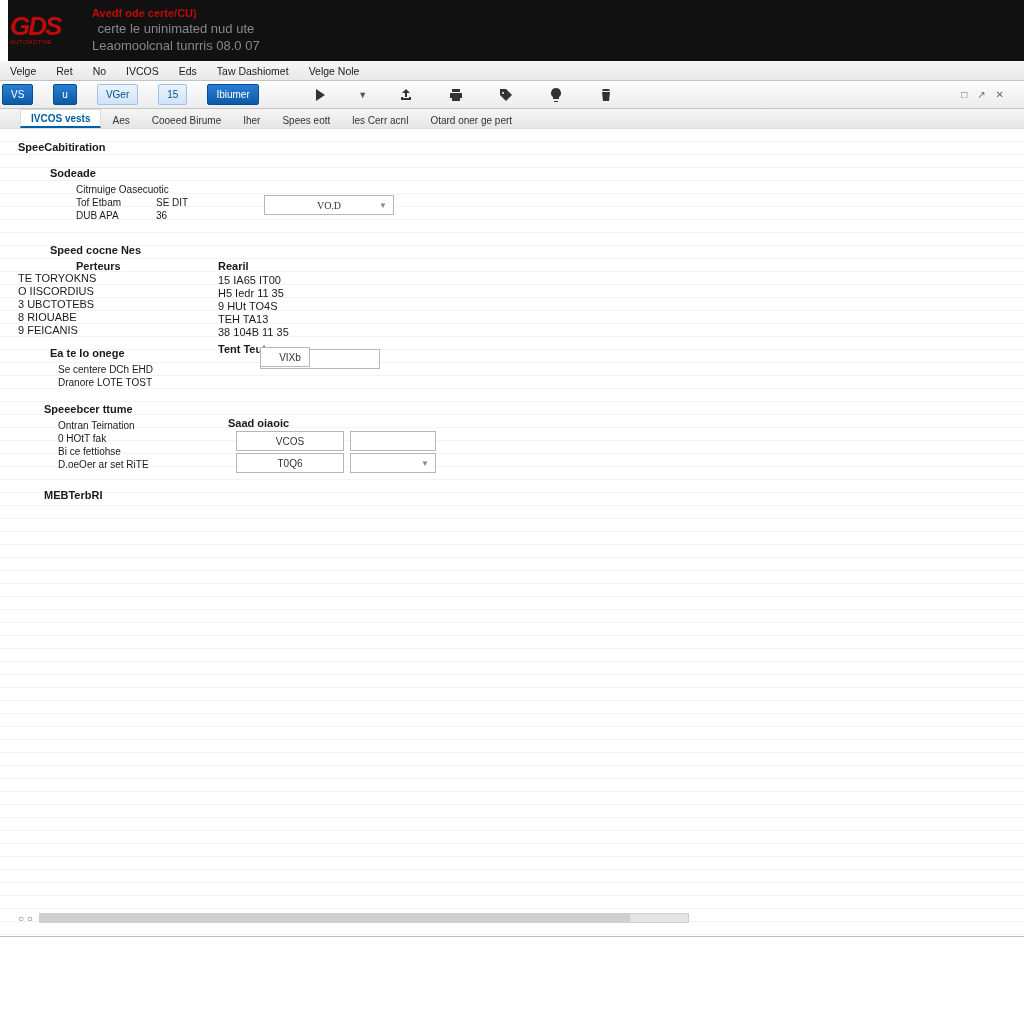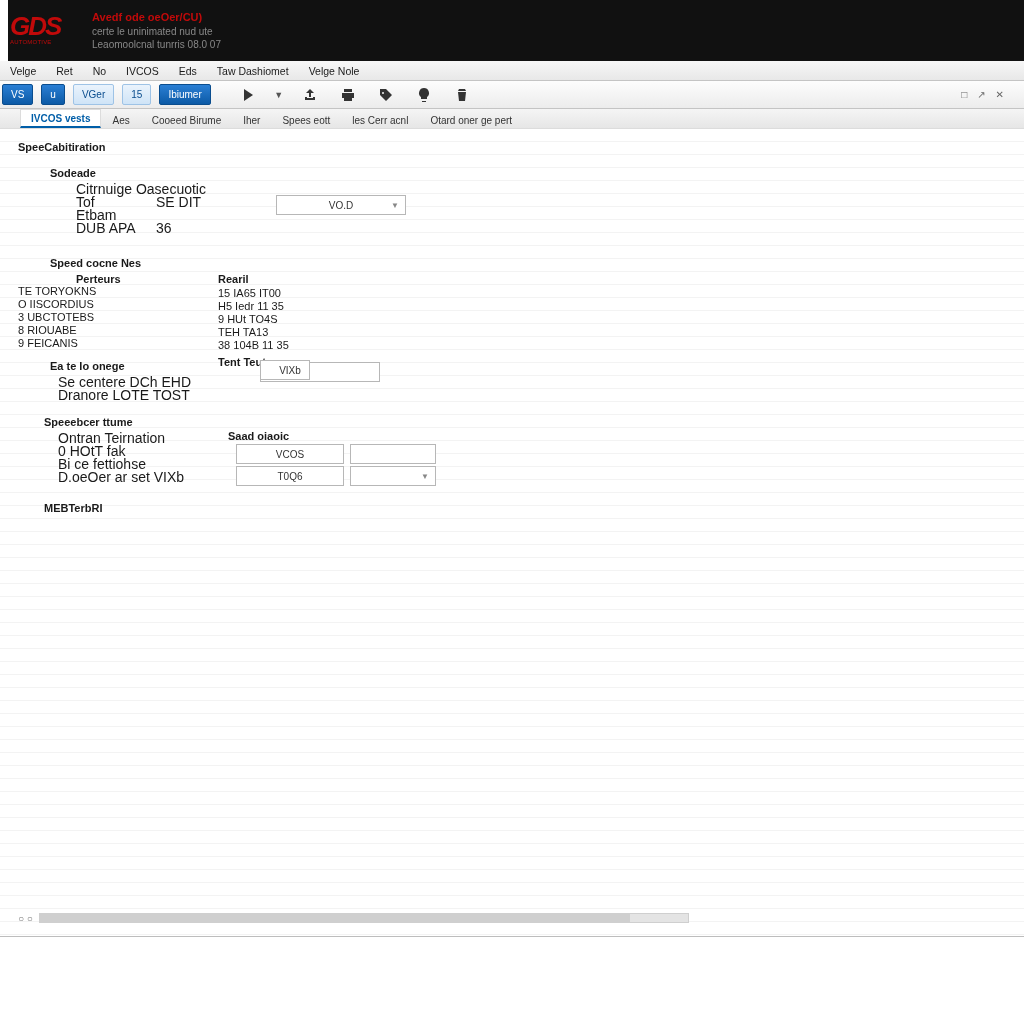--- a/index.html
+++ b/index.html
@@ -48,21 +48,21 @@
   }
   .brand-logo .small {
     font-size: 6px;
     color: var(--red);
     letter-spacing: 0.2px;
     margin-top: 2px;
   }
   .brand-text { line-height: 1.3; }
   .brand-text .l1 { color: var(--red); font-size: 11px; font-weight: 600; }
   .brand-text .l2,
-  .brand-text .l3 { color: #888; font-size: 10px; }
+  .brand-text .l3 { color: #888; font-size: 13px; text-align: center; }
 
   
   .menubar {
     height: 20px;
     background: linear-gradient(#f7f7f7,#e8e8e8);
     border-bottom: 1px solid var(--border);
     display: flex;
     align-items: center;
     padding-left: 2px;
     font-size: 10.5px;
@@ -74,21 +74,21 @@
   }
 
   
   .toolbar {
     height: 28px;
     background: linear-gradient(#fdfdfd,#ececec);
     border-bottom: 1px solid var(--border);
     display: flex;
     align-items: stretch;
     padding-left: 2px;
-    gap: 8px;
+    gap: 20px;
   }
   .toolbar .chip {
     display: flex; align-items: center;
     padding: 0 8px;
     font-size: 10px;
     color: #fff;
     background: linear-gradient(#2a7fd4,#0c5aa6);
     border: 1px solid #0a4d8e;
     border-radius: 2px;
     margin: 3px 0;
@@ -212,37 +212,37 @@
   .footer-line {
     position:absolute; bottom:22px; left:0; right:0;
     height:1px; background:#bdbdbd;
   }
   .bottom-pad {
     position:absolute; bottom:0; left:0; right:0; height:22px;
     background:#fff;
   }
 
   
-  .pedigree { line-height:13px; font-size:14px; }
+  .pedigree { line-height:13px; font-size:10px; }
 
   
   ul.plain { list-style:none; margin:0; padding:0; }
   ul.plain li { line-height:13px; }
 
 </style>
 </head>
 <body>
 
 <div class="brand-banner">
   <div class="brand-logo">
     <span class="big">GDS</span>
     <span class="small">AUTOMOTIVE</span>
   </div>
   <div class="brand-text">
-    <div class="l1">Avedf ode oeOer/CU)</div>
+    <div class="l1">Avedf ode certe/CU)</div>
     <div class="l2">certe le uninimated nud ute</div>
     <div class="l3">Leaomoolcnal tunrris 08.0 07</div>
   </div>
 </div>
 
 <div class="menubar">
   <span class="menu-item">Velge</span>
   <span class="menu-item">Ret</span>
   <span class="menu-item">No</span>
   <span class="menu-item">IVCOS</span>
@@ -321,21 +321,21 @@
       <div class="row">
         <span class="k" style="width:60px">Tof Etbam</span>
         <span class="v">SE DIT</span>
       </div>
       <div class="row">
         <span class="k" style="width:60px">DUB APA</span>
         <span class="v">36</span>
       </div>
     </div>
 
-    <div style="position:absolute; left:276px; top:66px;">
+    <div style="position:absolute; left:264px; top:66px;font-family:Liberation Serif, serif;">
       <div class="select-box">
         <span>VO.D</span>
         <span class="arrow">▼</span>
       </div>
     </div>
 
 
     <div style="margin-top:22px; position:relative;">
       <div class="sub section-title">Speed cocne Nes</div>
       <div class="sub2" style="font-weight:600">Perteurs</div>
@@ -379,21 +379,21 @@
         </div>
       </div>
     </div>
 
     <div style="margin-top:14px; position:relative;">
       <div class="section-title" style="margin-left:26px">Speeebcer ttume</div>
       <div class="sub pedigree" style="margin-left:40px">
         <div>Ontran Teirnation</div>
         <div>0 HOtT fak</div>
         <div>Bi ce fettiohse</div>
-        <div>D.oeOer ar set VIXb</div>
+        <div>D.oeOer ar set RiTE</div>
       </div>
 
       <div class="col2-narrow" style="top:14px">
         <div class="mini-head" style="margin-left:-8px">Saad oiaoic</div>
         <div class="input-pair">
           <div class="input-box input-wide">
             <span>VCOS</span>
           </div>
           <div class="input-box input-blank">
             <span></span>

